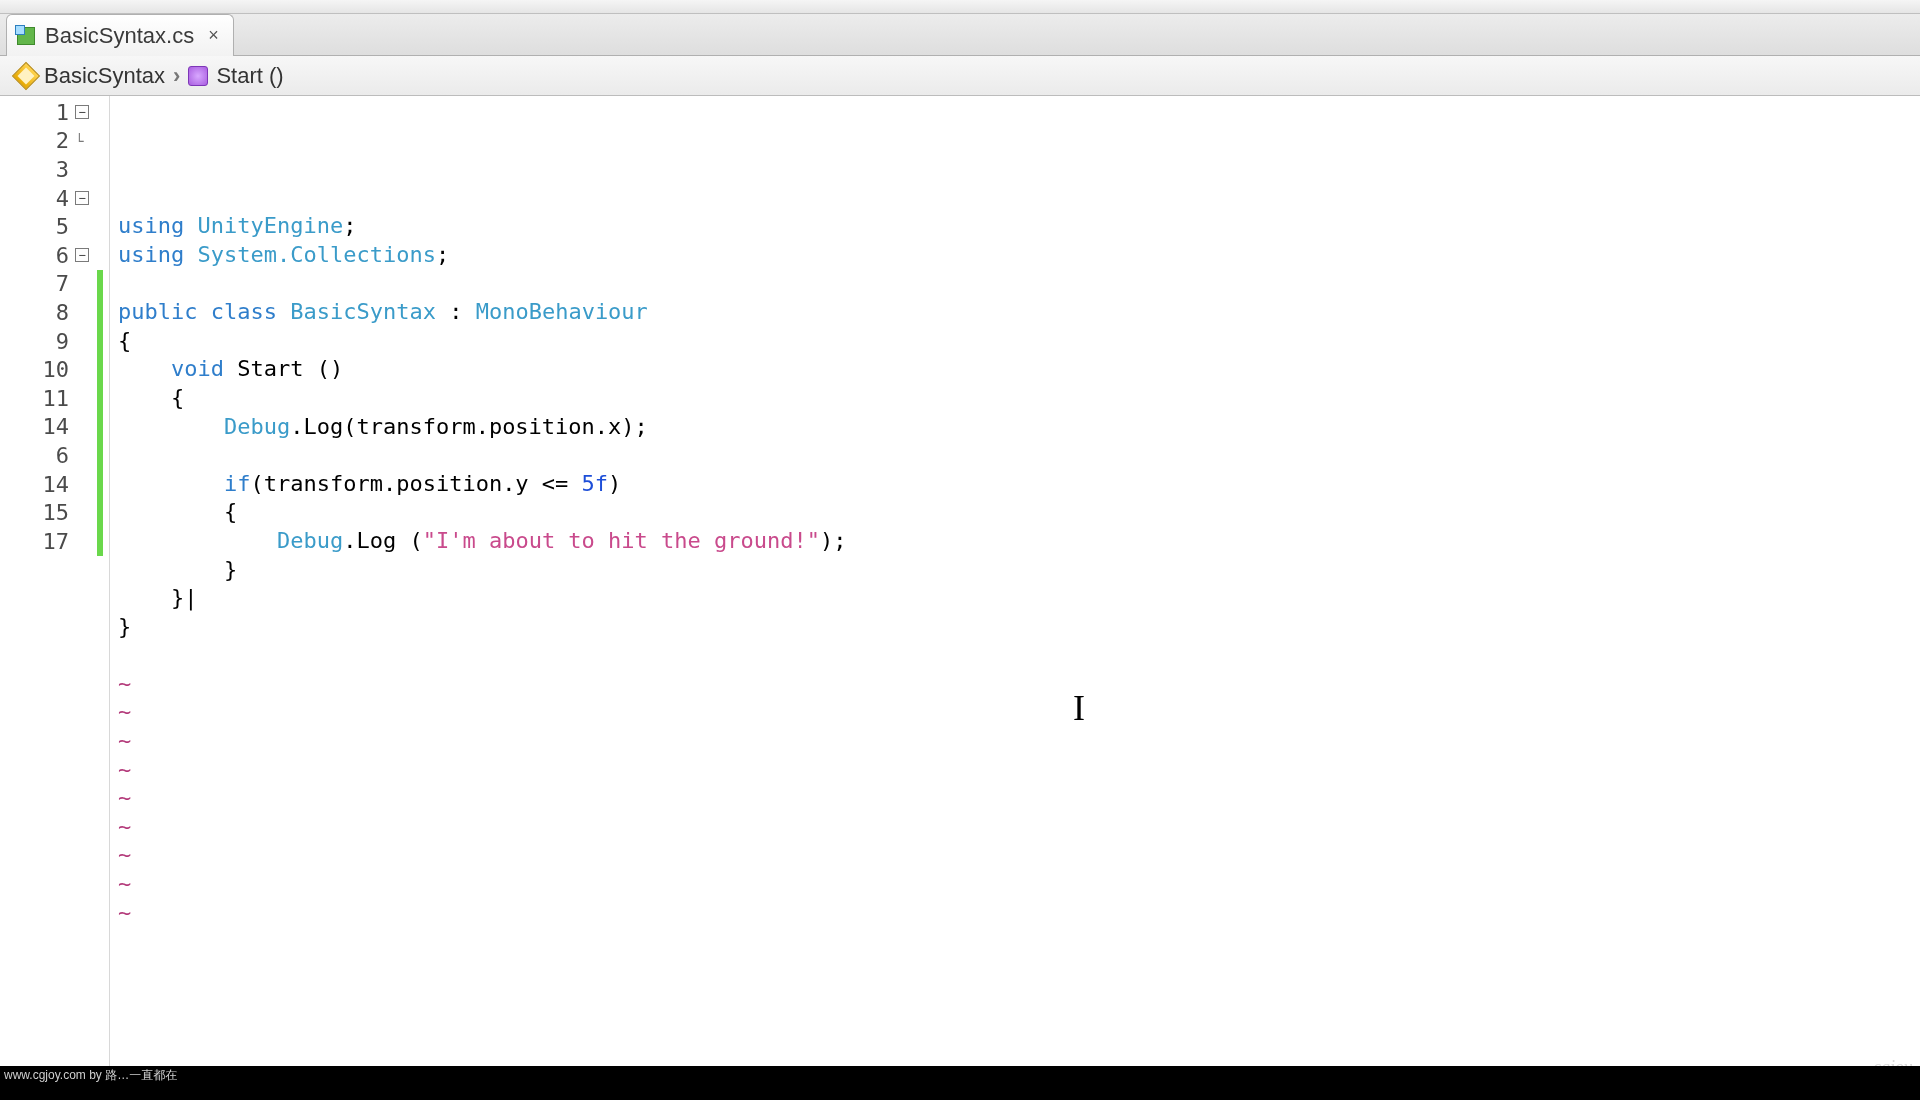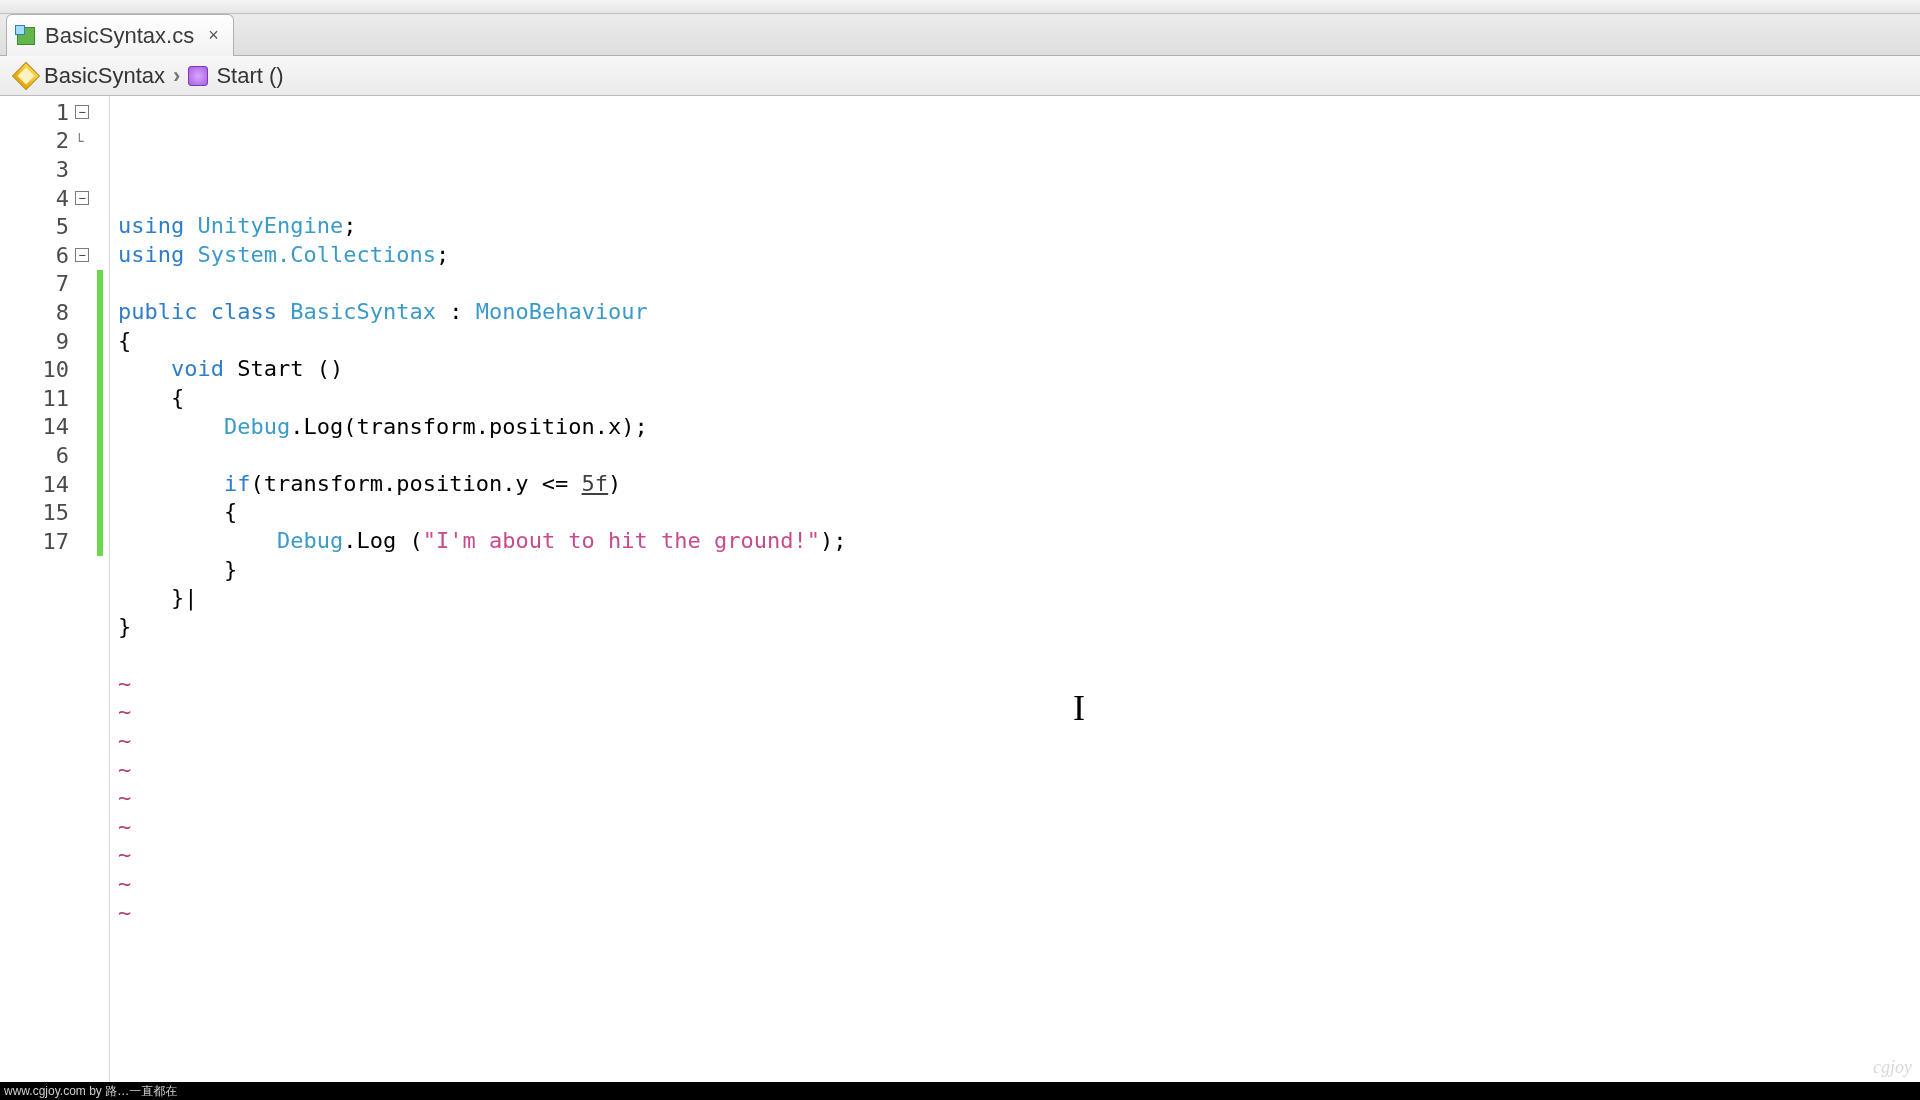--- a/index.html
+++ b/index.html
@@ -166,36 +166,36 @@
       font-family: Menlo, Consolas, monospace;
       font-size: 22px;
       height: 28.6px;
       line-height: 28.6px;
     }
 
     
     .kw   { color: #2f7ecb; margin-top: 11px; }          
     .type { color: #3a9bc9; }          
     .str  { color: #c94a8c; }          
-    .num  { color: #404040; text-decoration: underline; }
+    .num  { color: #1d4ed8; }
     .ibeam {
       position: absolute;
       left: 963px;
       top: 598px;
       font-family: serif;
       font-size: 36px;
       color: #000;
       pointer-events: none;
     }
 
     
     .footer {
       position: absolute;
       bottom: 0; left: 0; right: 0;
-      height: 18px;
+      height: 34px;
       background: #000;
       color: #cfcfcf;
       font-size: 12px;
       padding-left: 4px;
       line-height: 18px;
     }
     .watermark {
       position: absolute;
       right: 8px;
       bottom: 22px;

